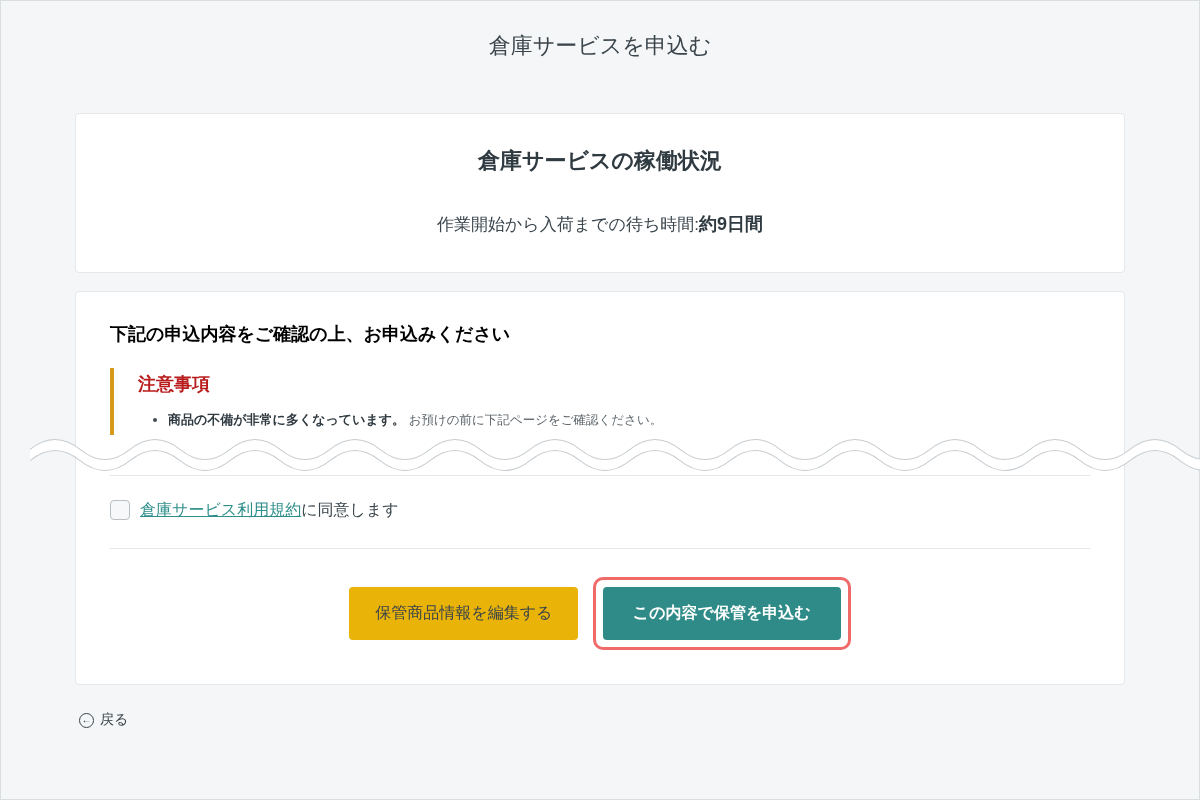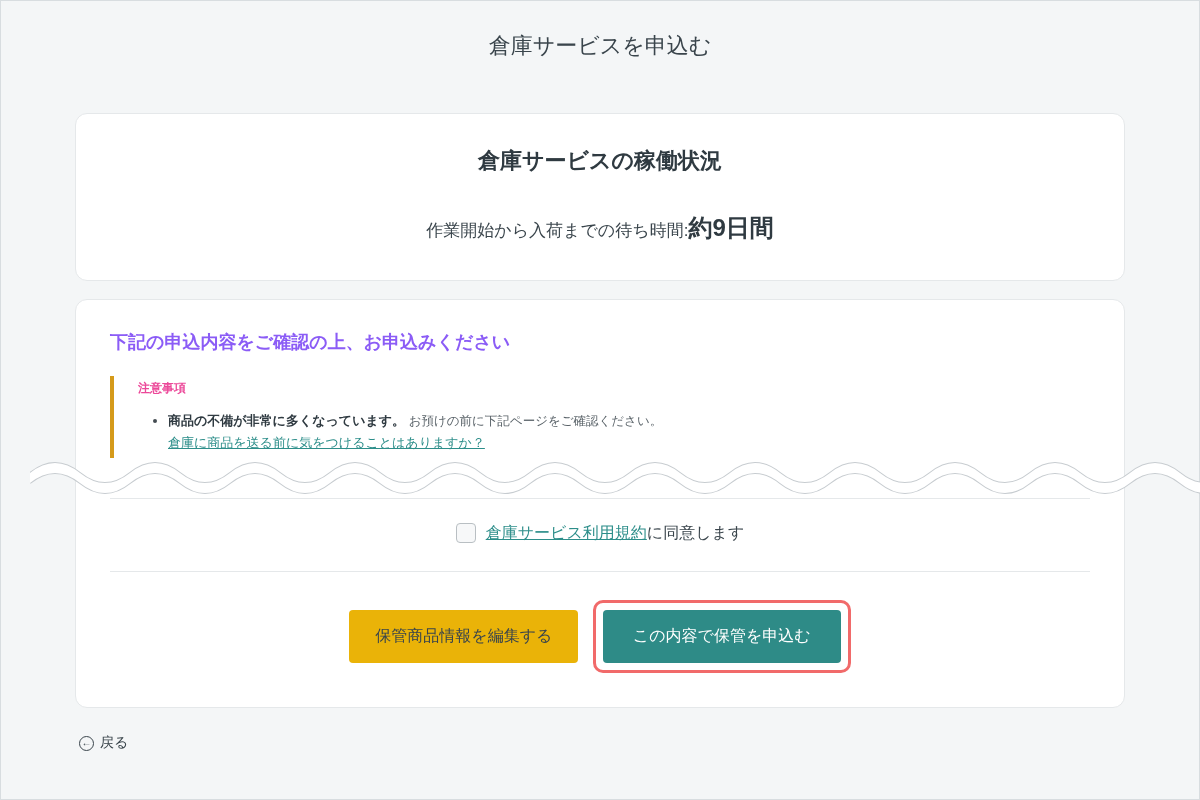--- a/index.html
+++ b/index.html
@@ -30,63 +30,63 @@
       margin-top: 20px;
       margin-bottom: 52px;
     }
     .container {
       width: 1050px;
       margin: 0 auto;
     }
     .card {
       background: #ffffff;
       border: 1px solid #e5e8ea;
-      border-radius: 12px;
+      border-radius: 4px;
       margin-bottom: 18px;
       padding: 32px 34px 36px 34px;
     }
     .status-card {
       text-align: center;
     }
     .status-title {
       font-size: 22px;
       font-weight: 700;
       color: #2f3a41;
       margin-bottom: 36px;
     }
     .status-wait-line {
       font-size: 17px;
       color: #3a454c;
       display: inline-flex;
       align-items: baseline;
     }
     .status-wait-value {
-      font-size: 24px;
+      font-size: 18px;
       font-weight: 700;
       color: #2f3a41;
     }
     .confirm-card {
       padding: 30px 34px 0 34px;
       position: relative;
     }
     .confirm-heading {
       font-size: 18px;
       font-weight: 700;
-      color: #8b5cf6;
+      color: #000000;
       margin-bottom: 22px;
     }
     .notice-box {
       border-left: 4px solid #d59a1a;
       padding: 4px 0 4px 24px;
       margin-bottom: 0;
     }
     .notice-title {
-      color: #ec4899;
-      font-weight: 700;
-      font-size: 12px;
+      color: #b91c1c;
+      font-weight: 700;
+      font-size: 18px;
       margin-bottom: 14px;
     }
     .notice-list {
       list-style: disc;
       margin-left: 30px;
       font-size: 13px;
       color: #444c52;
       line-height: 1.6;
     }
     .notice-list li > .lead {
@@ -114,21 +114,20 @@
     }
     .wave-svg {
       position: absolute;
       left: -80px;
       width: 1210px;
       top: -10px;
     }
     .agreement-section {
       border-top: 1px solid #e5e8ea;
       padding: 24px 0;
-      text-align: center;
     }
     .checkbox-wrap {
       display: inline-flex;
       align-items: center;
       gap: 10px;
       font-size: 16px;
       color: #3a454c;
     }
     .fake-checkbox {
       width: 20px;
@@ -165,20 +164,21 @@
       display: inline-block;
       padding: 7px;
       border: 3px solid #f16a6a;
       border-radius: 10px;
       vertical-align: middle;
     }
     .btn-primary {
       background: #2e8b87;
       color: #ffffff;
       padding: 16px 30px;
+      font-weight: bold;
     }
     .btn-secondary-wrap {
       display: inline-block;
       vertical-align: middle;
     }
     .back-link {
       margin-top: 8px;
       margin-left: 78px;
       display: inline-flex;
       align-items: center;
@@ -217,21 +217,20 @@
 
     <div class="card confirm-card">
       <div class="confirm-heading">下記の申込内容をご確認の上、お申込みください</div>
 
       <div class="notice-box">
         <div class="notice-title">注意事項</div>
         <ul class="notice-list">
           <li>
             <span class="lead">商品の不備が非常に多くなっています。</span>
             <span class="sub">お預けの前に下記ページをご確認ください。</span>
-            <a href="#" class="help-link">倉庫に商品を送る前に気をつけることはありますか？</a>
           </li>
         </ul>
       </div>
 
       <div class="wave-cut">
         <svg class="wave-svg" width="1210" height="60" viewBox="0 0 1210 60">
           <path d="M0,35 Q25,15 50,35 T100,35 T150,35 T200,35 T250,35 T300,35 T350,35 T400,35 T450,35 T500,35 T550,35 T600,35 T650,35 T700,35 T750,35 T800,35 T850,35 T900,35 T950,35 T1000,35 T1050,35 T1100,35 T1150,35 T1200,35 T1250,35" fill="none" stroke="#c7ccd0" stroke-width="2"></path>
           <path d="M0,45 Q25,25 50,45 T100,45 T150,45 T200,45 T250,45 T300,45 T350,45 T400,45 T450,45 T500,45 T550,45 T600,45 T650,45 T700,45 T750,45 T800,45 T850,45 T900,45 T950,45 T1000,45 T1050,45 T1100,45 T1150,45 T1200,45 T1250,45" fill="none" stroke="#c7ccd0" stroke-width="2"></path>
           <path d="M0,35 Q25,15 50,35 T100,35 T150,35 T200,35 T250,35 T300,35 T350,35 T400,35 T450,35 T500,35 T550,35 T600,35 T650,35 T700,35 T750,35 T800,35 T850,35 T900,35 T950,35 T1000,35 T1050,35 T1100,35 T1150,35 T1200,35 T1250,35 L1250,45 Q1225,25 1200,45 T1150,45 T1100,45 T1050,45 T1000,45 T950,45 T900,45 T850,45 T800,45 T750,45 T700,45 T650,45 T600,45 T550,45 T500,45 T450,45 T400,45 T350,45 T300,45 T250,45 T200,45 T150,45 T100,45 T50,45 T0,45 Z" fill="#ffffff" stroke="none"></path>
         </svg>

